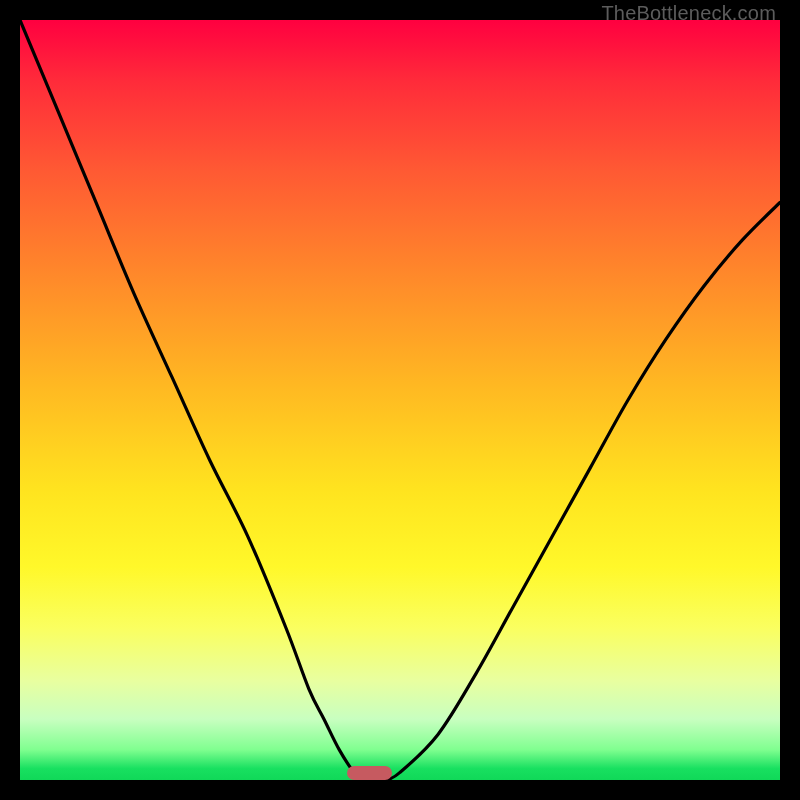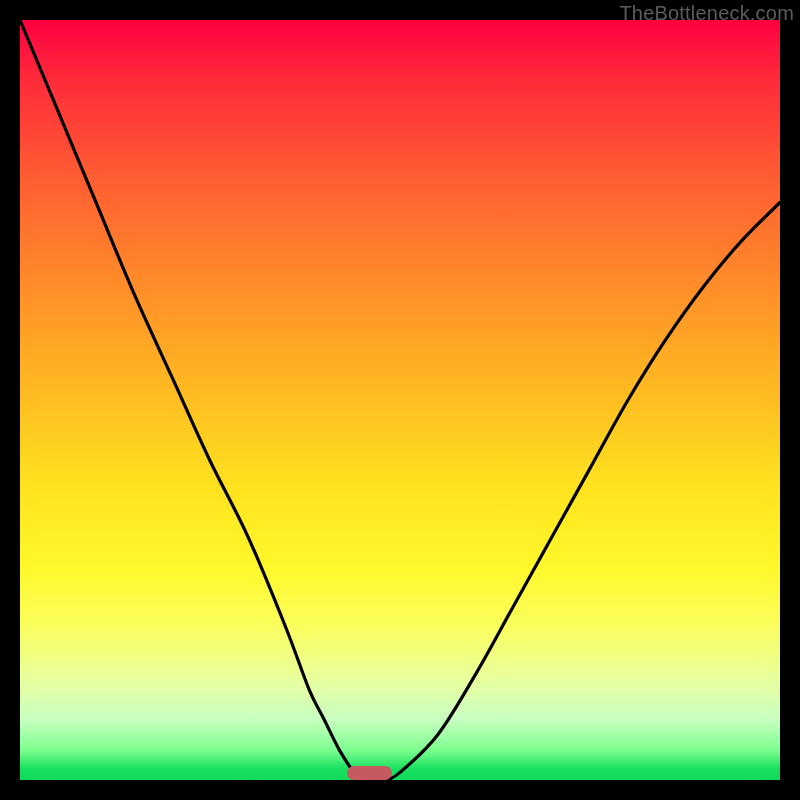--- a/index.html
+++ b/index.html
@@ -35,21 +35,21 @@
       #e8ffa0 87%,
       #c8ffc0 92%,
       #80ff90 96%,
       #18e060 98.5%,
       #10d858 100%
     );
   }
   .watermark {
     position: absolute;
     top: 2px;
-    right: 6px;
+    right: 24px;
     font-size: 20px;
     font-weight: 500;
     color: #5c5c5c;
     letter-spacing: 0.2px;
   }
   svg.curve {
     position: absolute;
     inset: 0;
     width: 760px;
     height: 760px;

